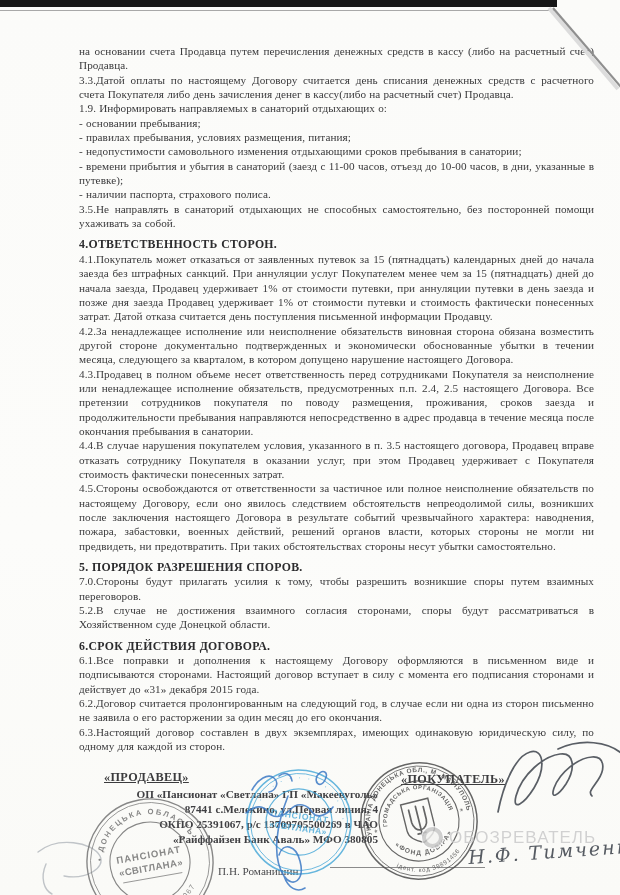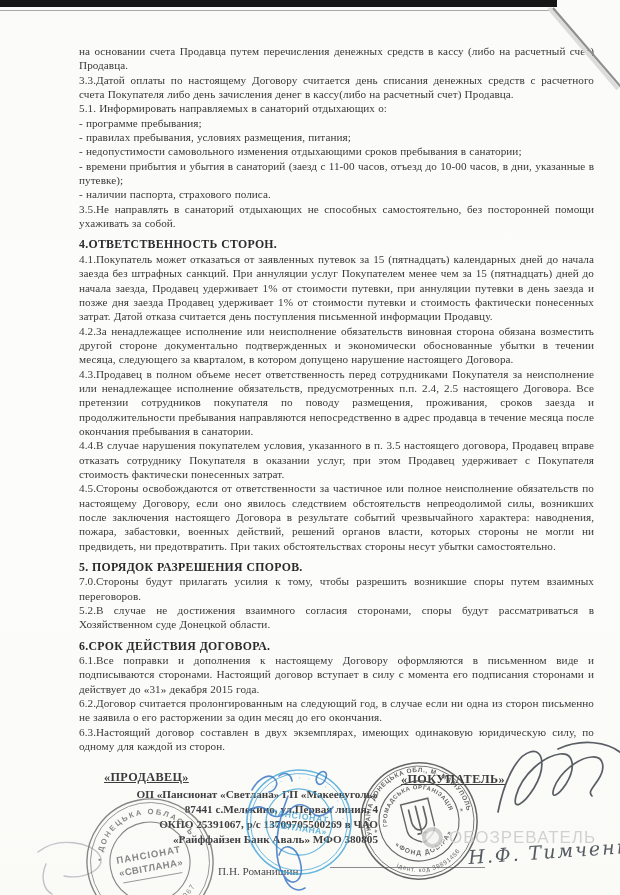--- a/index.html
+++ b/index.html
@@ -52,22 +52,22 @@
 <body>
 
 <div class="page">
 
   <div class="scan-bar"></div>
   <div class="scan-line"></div>
 
   <div class="doc">
     <p>на основании счета Продавца путем перечисления денежных средств в кассу (либо на расчетный счет) Продавца.</p>
     <p>3.3.Датой оплаты по настоящему Договору считается день списания денежных средств с расчетного счета Покупателя либо день зачисления денег в кассу(либо на расчетный счет) Продавца.</p>
-    <p>5.1. Информировать направляемых в санаторий отдыхающих о:</p>
-    <p>- программе пребывания;</p>
+    <p>1.9. Информировать направляемых в санаторий отдыхающих о:</p>
+    <p>- основании пребывания;</p>
     <p>- правилах пребывания, условиях размещения, питания;</p>
     <p>- недопустимости самовольного изменения отдыхающими сроков пребывания в санатории;</p>
     <p>- времени прибытия и убытия в санаторий (заезд с 11-00 часов, отъезд до 10-00 часов, в дни, указанные в путевке);</p>
     <p>- наличии паспорта, страхового полиса.</p>
     <p>3.5.Не направлять в санаторий отдыхающих не способных самостоятельно, без посторонней помощи ухаживать за собой.</p>
 
     <p class="heading">4.ОТВЕТСТВЕННОСТЬ СТОРОН.</p>
     <p>4.1.Покупатель может отказаться от заявленных путевок за 15 (пятнадцать) календарных дней до начала заезда без штрафных санкций. При аннуляции услуг Покупателем менее чем за 15 (пятнадцать) дней до начала заезда, Продавец удерживает 1% от стоимости путевки, при аннуляции путевки в день заезда и позже дня заезда Продавец удерживает 1% от стоимости путевки и стоимость фактически понесенных затрат. Датой отказа считается день поступления письменной информации Продавцу.</p>
     <p>4.2.За ненадлежащее исполнение или неисполнение обязательств виновная сторона обязана возместить другой стороне документально подтвержденных и экономически обоснованные убытки в течении месяца, следующего за кварталом, в котором допущено нарушение настоящего Договора.</p>
     <p>4.3.Продавец в полном объеме несет ответственность перед сотрудниками Покупателя за неисполнение или ненадлежащее исполнение обязательств, предусмотренных п.п. 2.4, 2.5 настоящего Договора. Все претензии сотрудников покупателя по поводу размещения, проживания, сроков заезда и продолжительности пребывания направляются непосредственно в адрес продавца в течение месяца после окончания пребывания в санатории.</p>

